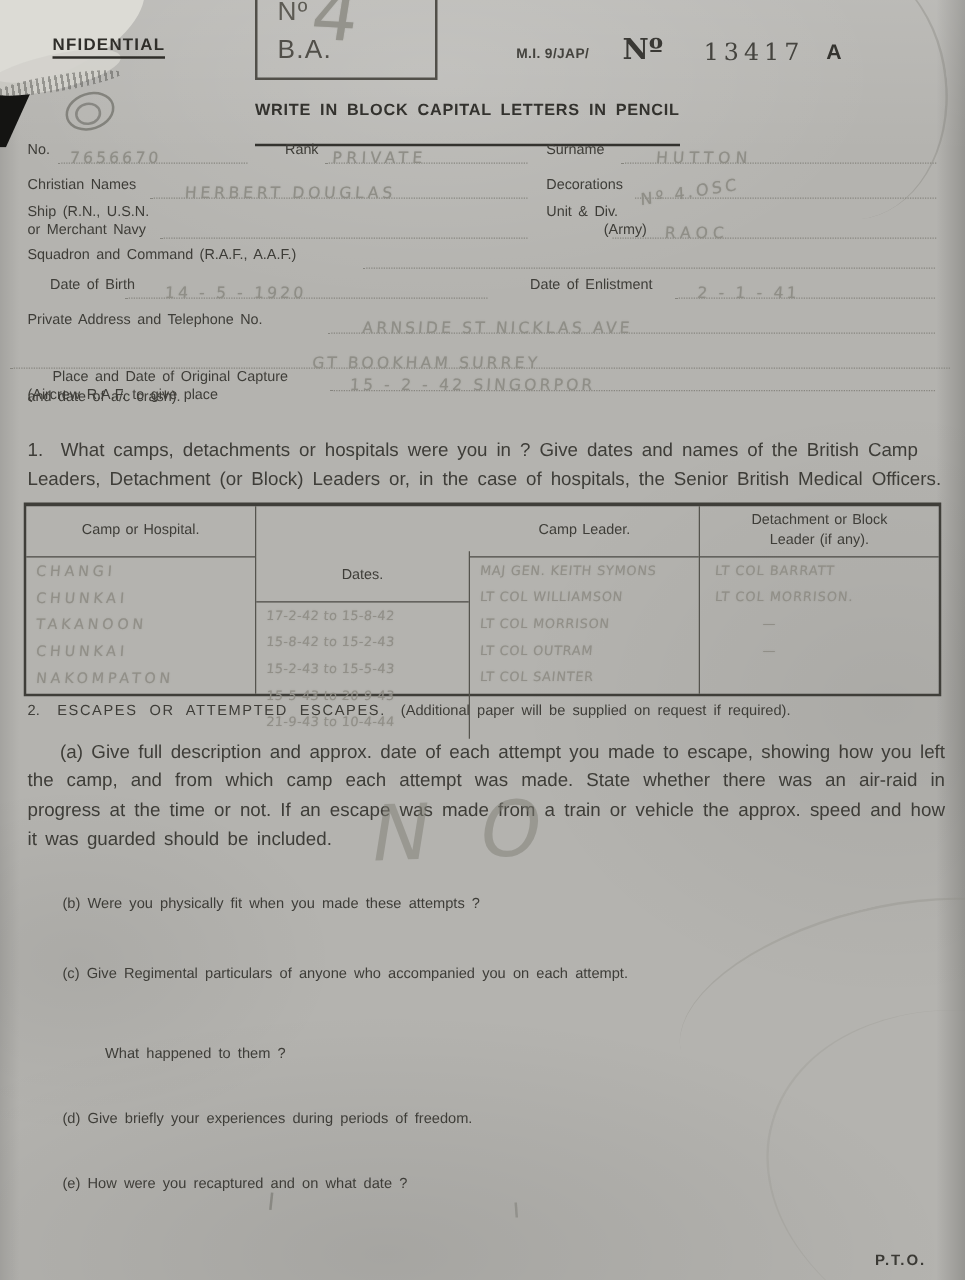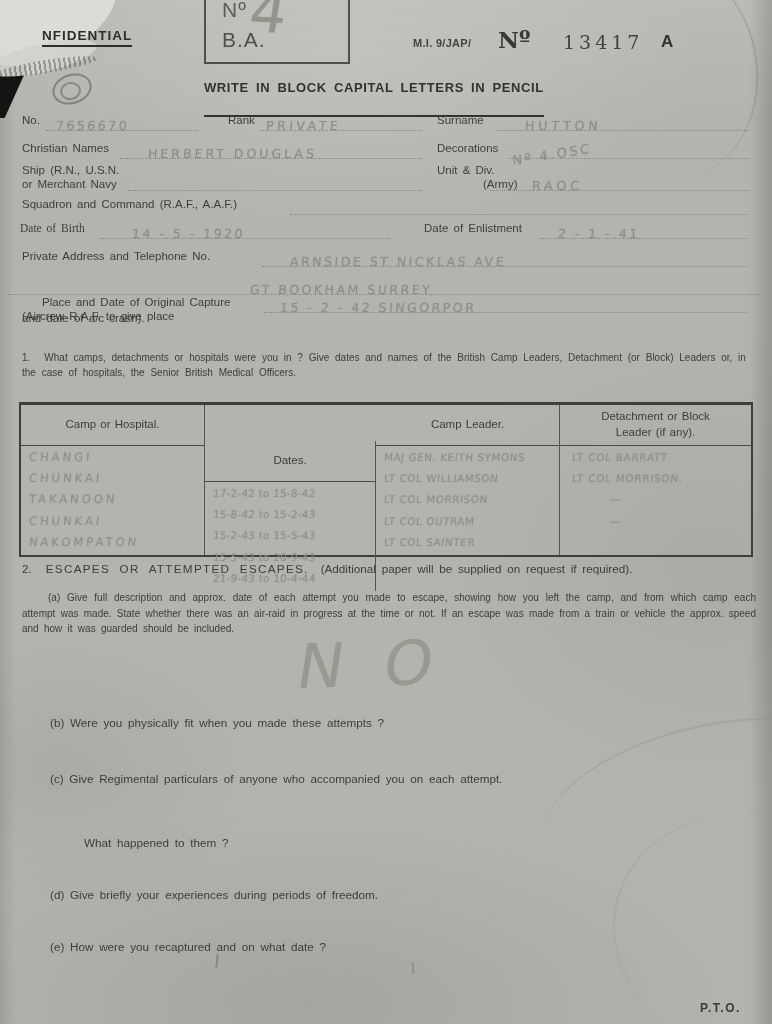--- a/index.html
+++ b/index.html
@@ -14,21 +14,21 @@
       radial-gradient(ellipse 300px 200px at 8% 75%, rgba(0,0,0,.05), transparent 70%),
       linear-gradient(270deg, rgba(0,0,0,.17), transparent 3%),
       linear-gradient(90deg, rgba(0,0,0,.09), transparent 2%),
       #b4b3af;
   }
   .lbl{position:absolute;font-size:11.5px;word-spacing:2px;color:#3e3d38;white-space:nowrap;}
   .fl{position:absolute;height:18px;border-bottom:1px dotted #86857f;}
   .hw{font-family:"DejaVu Sans",sans-serif;color:#8f8e87;letter-spacing:2.5px;transform:skewX(-4deg);
       text-shadow:0 0 1px rgba(125,124,116,.45);white-space:nowrap;}
   .fl .hw{position:absolute;bottom:-3px;font-size:12.5px;}
-  .para{position:absolute;font-size:10px;line-height:1.5;word-spacing:3px;}
+  .para{position:absolute;font-size:15px;line-height:1.5;word-spacing:3px;}
   .qline{position:absolute;font-size:11.7px;word-spacing:2.5px;white-space:nowrap;text-align:center;}
   .qnum{margin-right:14px;}
   
   .confidential{position:absolute;left:42px;top:28px;font-size:13.5px;font-weight:bold;letter-spacing:1px;
     color:#2f2e2a;border-bottom:2.5px solid #2f2e2a;padding-bottom:2px;}
   .stampbox{position:absolute;left:204px;top:-6px;width:142px;height:66px;border:2.5px solid #514f49;}
   .stamp-no{position:absolute;left:16px;top:2px;font-size:21px;color:#5d5b54;letter-spacing:1px;}
   .stamp-ba{position:absolute;left:16px;top:32px;font-size:21px;color:#514f49;letter-spacing:1px;}
   .stamp-4{position:absolute;left:44px;top:-18px;font-size:58px;transform:rotate(3deg) skewX(-6deg);
     color:#8a8981;opacity:.8;letter-spacing:0;}
@@ -142,21 +142,21 @@
   <div class="hw hw-top-unit">Nº 4.OSC</div>
   <div class="fl" style="left:490px;top:172px;width:259px;">
     <span class="hw" style="left:42px;letter-spacing:4px;">RAOC</span>
   </div>
 
   <div class="lbl" style="left:22px;top:198px;">Squadron and Command (R.A.F., A.A.F.)</div>
   <div class="fl" style="left:290px;top:196px;width:458px;">
     <span class="hw" style="left:10px;"></span>
   </div>
 
-  <div class="lbl" style="left:20px;top:222px;font-family:Liberation Serif, serif;">Date of Birth</div>
+  <div class="lbl" style="left:40px;top:222px;">Date of Birth</div>
   <div class="fl" style="left:100px;top:220px;width:290px;">
     <span class="hw" style="left:32px;">14 - 5 - 1920</span>
   </div>
   <div class="lbl" style="left:424px;top:222px;text-align:right;">Date of Enlistment</div>
   <div class="fl" style="left:540px;top:220px;width:208px;">
     <span class="hw" style="left:18px;">2 - 1 - 41</span>
   </div>
 
   <div class="lbl" style="left:22px;top:250px;">Private Address and Telephone No.</div>
   <div class="fl" style="left:262px;top:248px;width:486px;">

